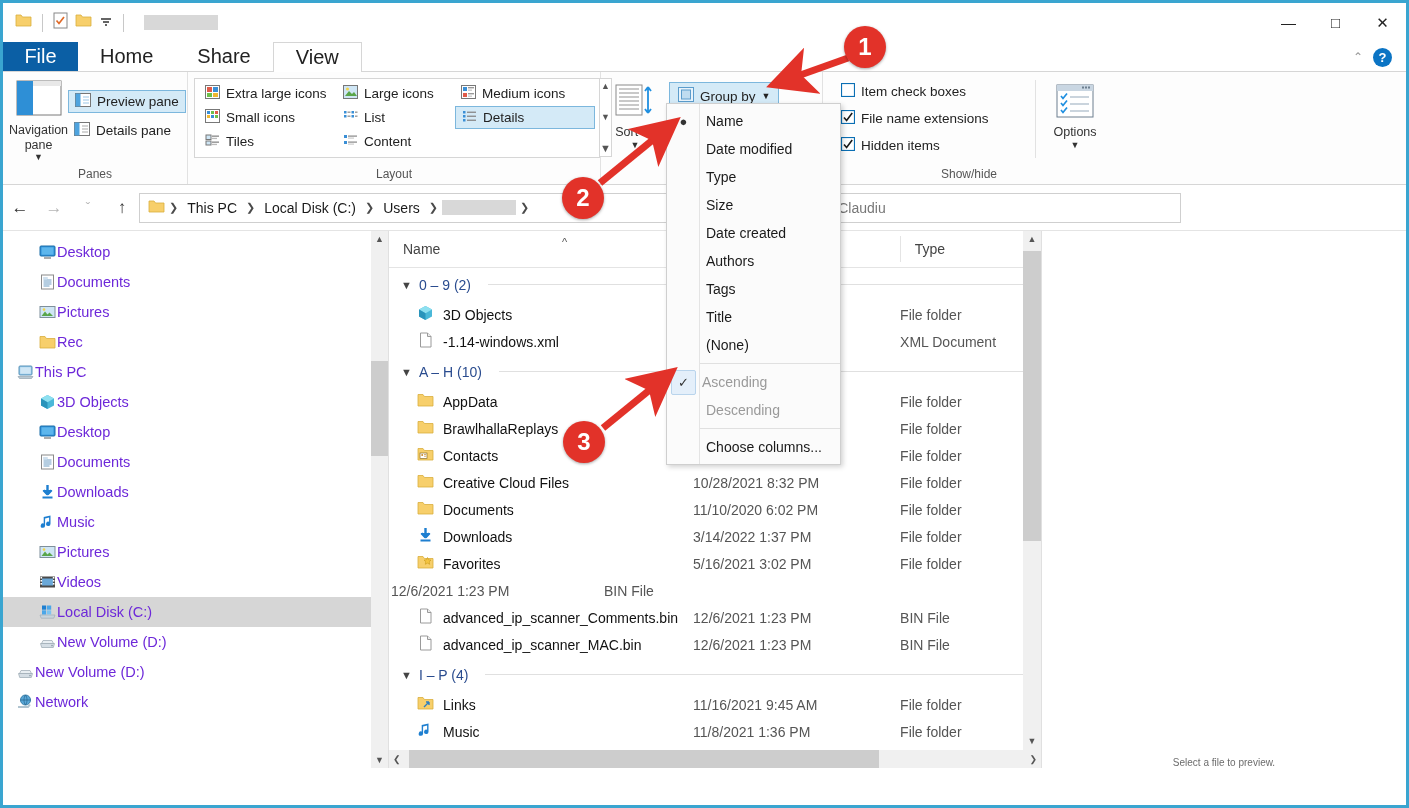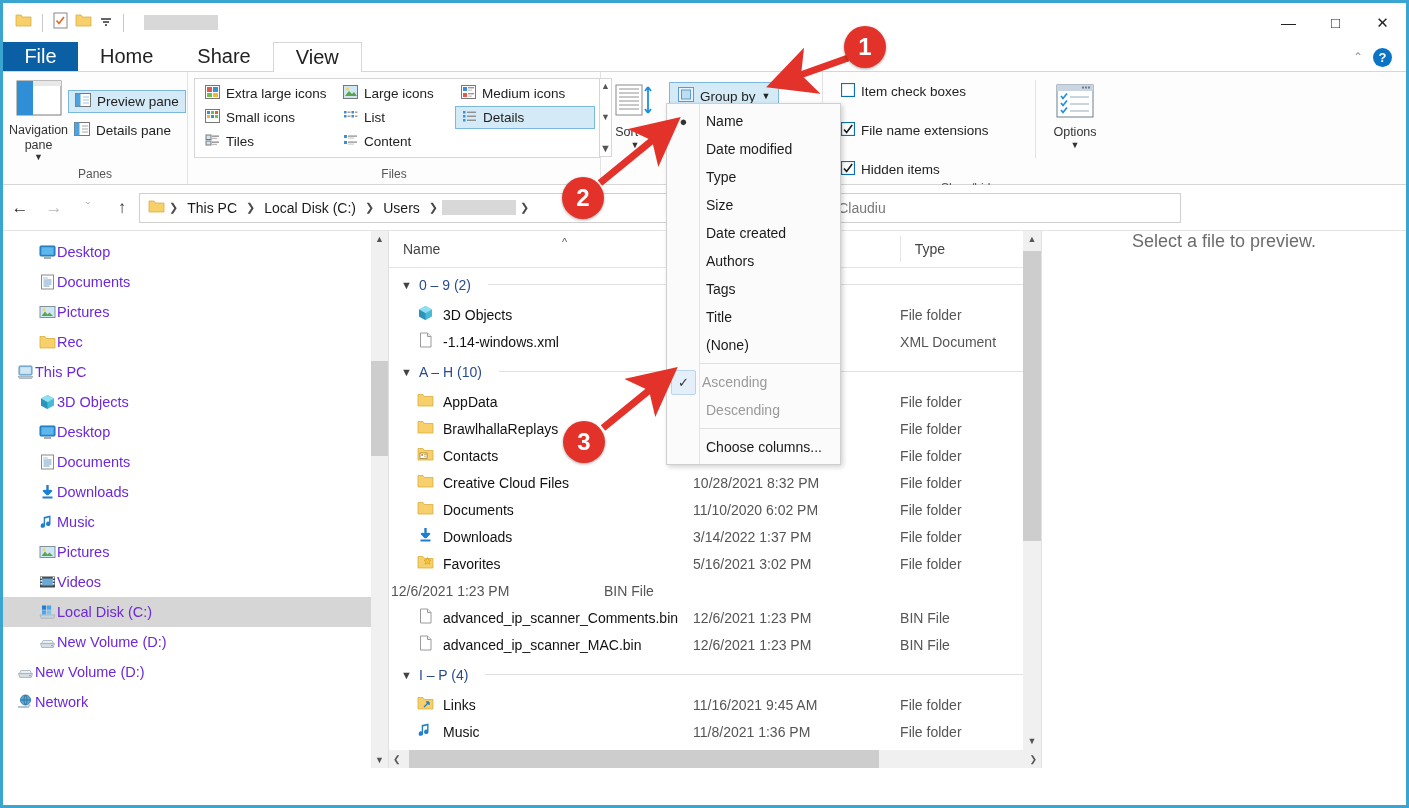--- a/index.html
+++ b/index.html
@@ -230,22 +230,22 @@
     background: #f0f0f0; display: flex; align-items: center;
     justify-content: space-between; font-size: 9px; color: #555;
   }
   .fthumbh {
     position: absolute; left: 20px; bottom: 0; height: 18px; width: 470px;
     background: #cdcdcd;
   }
 
   .previewpane {
     width: 365px; background: #fff; border-left: 1px solid #e0e0e0;
-    display: flex; align-items: flex-start; justify-content: center;
-    font-size: 18px; color: #6c6c6c;
+    display: flex; align-items: flex-end; justify-content: center;
+    font-size: 10px; color: #6c6c6c;
   }
 
   
   .statusbar {
     position: absolute; left: 0; bottom: 0; width: 100%; height: 37px;
     border-top: 1px solid #dcdcdc; background: #fff;
     display: flex; align-items: center; padding: 0 10px;
     font-size: 13.5px; color: #222;
   }
   .status-sep { width: 1px; height: 17px; background: #d0d0d0; margin-left: 14px; }
@@ -477,21 +477,21 @@
                 </svg></span>
             <span>Content</span>
           </div>
         </div>
         <div class="gallery-scroll">
           <span>▲</span>
           <span>▼</span>
           <span style="font-size:11px;">▼</span>
         </div>
       </div>
-      <div class="rgroup-label">Files</div>
+      <div class="rgroup-label">Layout</div>
     </div>
 
     <div class="rgroup" style="width:222px;">
       <div class="rgroup-body" style="gap:6px;padding-top:4px;">
         <div class="bigbtn" style="width:56px;">
           <span class="glyph">
             <svg width="40" height="34" viewBox="0 0 40 34">
                 <rect x="1" y="1" width="26" height="30" fill="#fff" stroke="#8a8a8a"></rect>
                 <path d="M4 5h20M4 9h20M4 13h20M4 17h20M4 21h20M4 25h20" stroke="#b8b8b8" stroke-width="1.6"></path>
                 <path d="M33 3v26M33 3l-3 4M33 3l3 4M33 29l-3-4M33 29l3-4" stroke="#1f8fe0" stroke-width="1.8" fill="none"></path>
@@ -511,21 +511,21 @@
             <span>Group by</span>
             <span style="font-size:9px;">▼</span>
           </div>
         </div>
       </div>
       <div class="rgroup-label">Current view</div>
     </div>
 
     <div class="rgroup" style="width:355px;border-right:none;">
       <div class="rgroup-body" style="padding-top:4px;">
-        <div style="display:flex;flex-direction:column;gap:16px;width:200px;padding-left:6px;">
+        <div style="display:flex;flex-direction:column;gap:4px;width:200px;padding-left:6px;">
           <div class="smallbtn">
             <span>
               <svg width="14" height="14" viewBox="0 0 14 14">
                   <rect x=".5" y=".5" width="13" height="13" fill="#fff" stroke="#0b6fb4" stroke-width="1.2"></rect>
                 </svg>
             </span>
             <span>Item check boxes</span>
           </div>
           <div class="smallbtn">
             <span>

